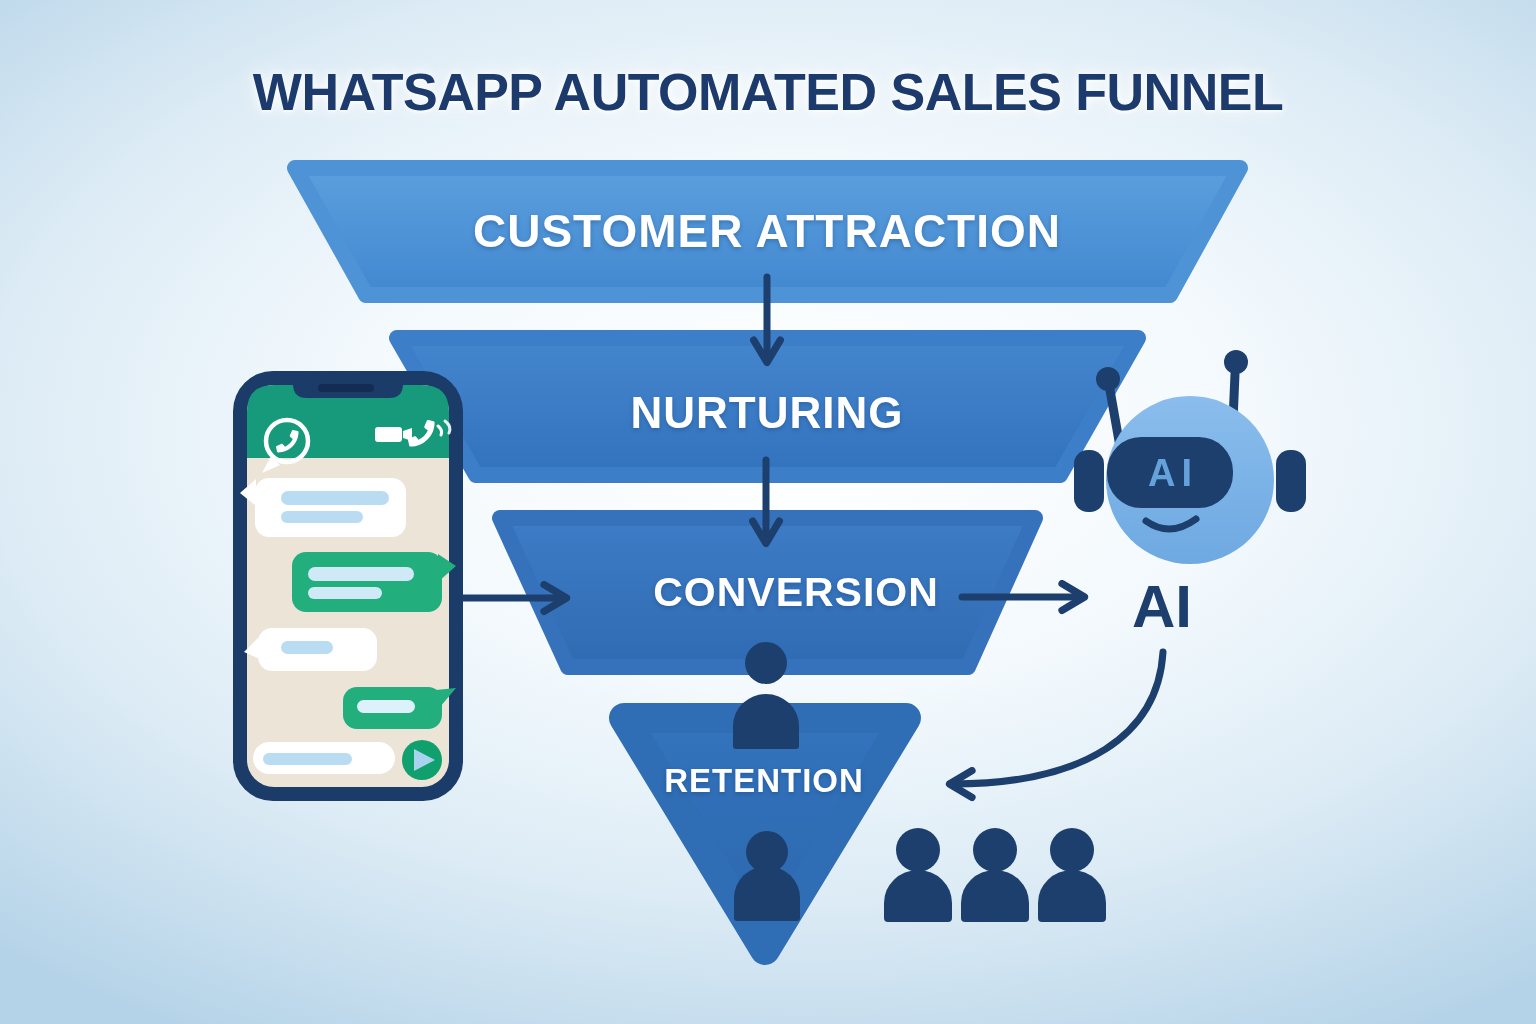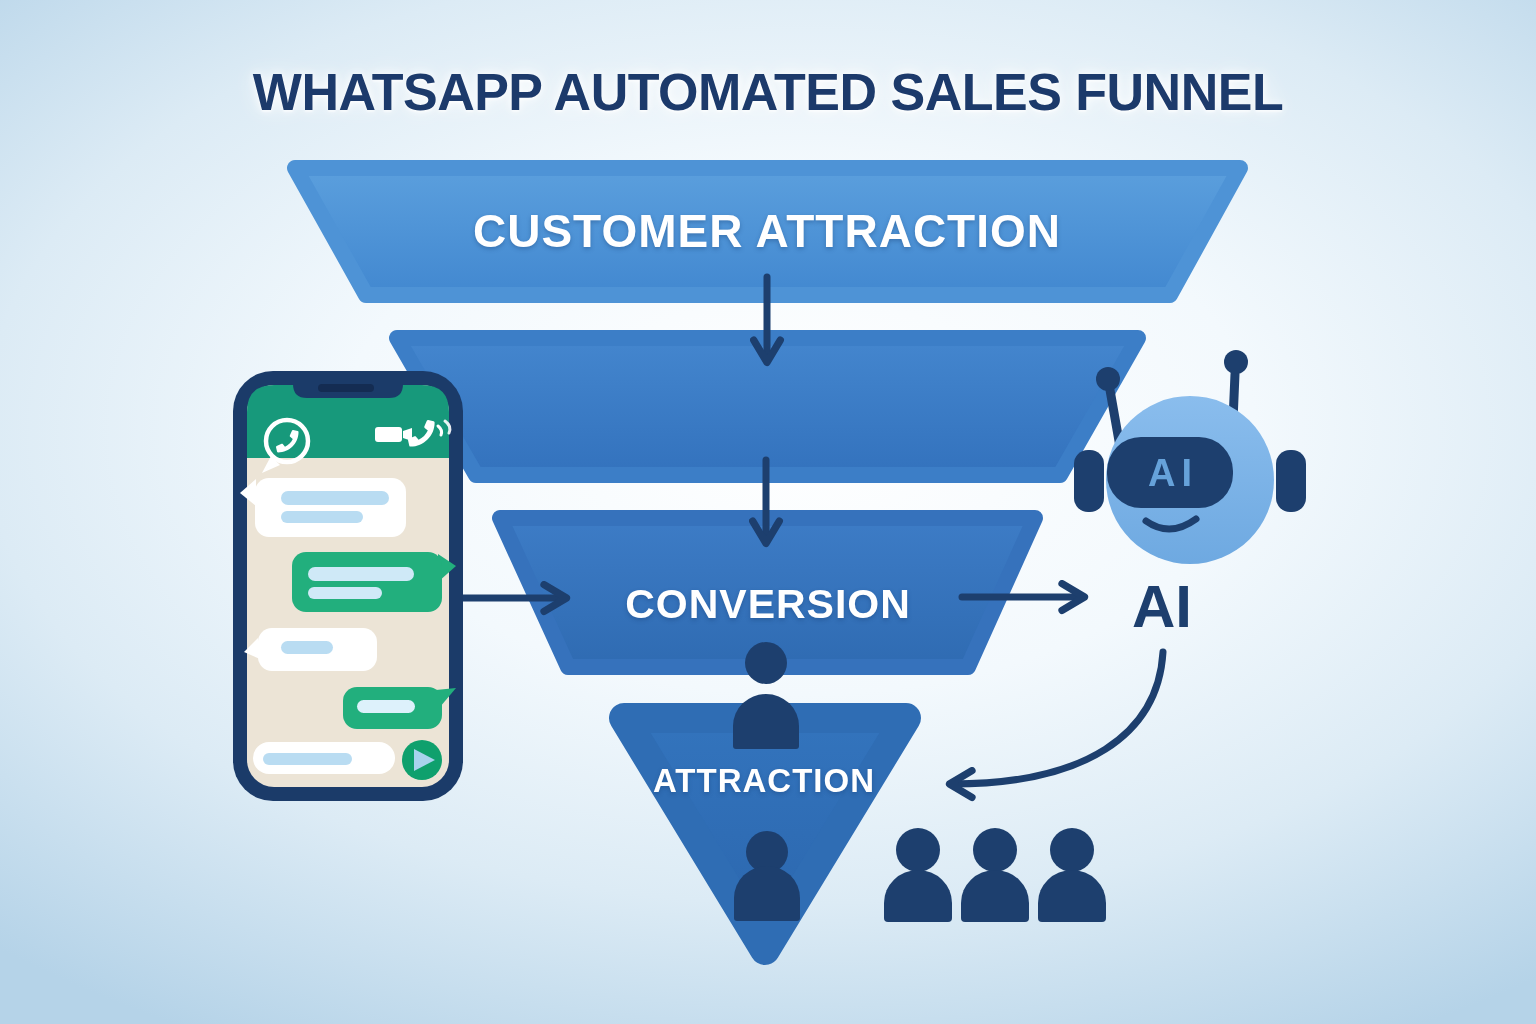--- a/index.html
+++ b/index.html
@@ -167,19 +167,20 @@
           <circle cx="422" cy="760" r="20" fill="#0fa06d"></circle>
           <path d="M414,749 L435,760 L414,771 Z" fill="#a8d3ee"></path>
         </g>
       </g>
     </g>
   </svg>
 
   <div class="txt title" style="left:768px;top:92px;">WHATSAPP AUTOMATED SALES FUNNEL</div>
 
   <div class="txt lvl lvl1" style="left:767px;top:231px;">CUSTOMER ATTRACTION</div>
-  <div class="txt lvl lvl3" style="left:768px;top:592px;margin-top:12px;">CONVERSION</div>
-  <div class="txt lvl lvl4" style="left:764px;top:781px;">ATTRACTION</div>
+  <div class="txt lvl lvl2" style="left:767px;top:413px;">NURTURING</div>
+  <div class="txt lvl lvl3" style="left:796px;top:592px;">CONVERSION</div>
+  <div class="txt lvl lvl4" style="left:764px;top:781px;">RETENTION</div>
 
   <div class="txt ai-big" style="left:1162px;top:606px;">AI</div>
   <div class="txt ai-visor" style="left:1170px;top:473px;">AI</div>
 
 </div>
 
 </body></html>

